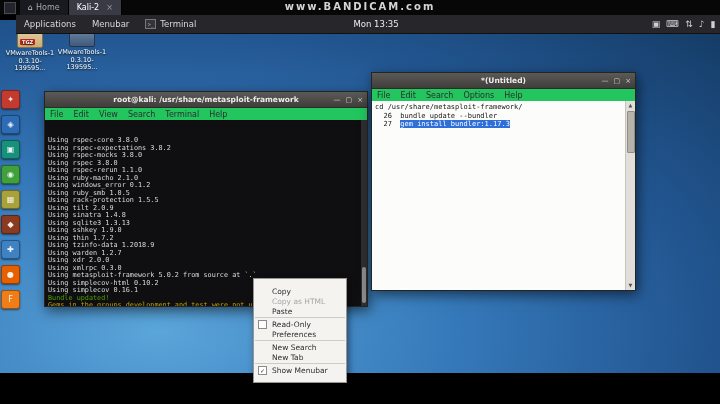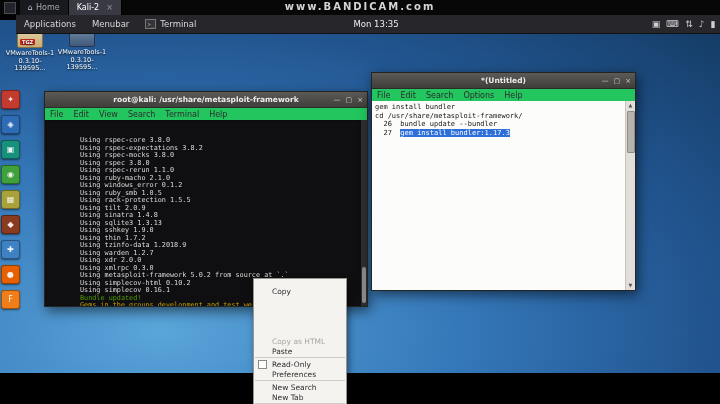--- a/index.html
+++ b/index.html
@@ -60,31 +60,31 @@
            color:#cfcfcf;font-size:7px;z-index:2;}
   .menubar{height:13px;background:#22c55e;border-bottom:1px solid #c6c3bd;display:flex;
            align-items:center;font-size:8px;color:#2e2e2e;}
   .menubar span{padding:0 5px;}
 
   
   #termwin{left:44px;top:71px;width:322px;height:214px;z-index:10;}
   #termbody{position:absolute;left:0;top:28px;right:6px;bottom:0;background:rgba(8,8,10,.97);
             font-family:"DejaVu Sans Mono",monospace;font-size:6.8px;line-height:7.5px;
             color:#dcdcdc;padding:2px 0 0 3px;overflow:hidden;white-space:pre;}
-  .tline{white-space:pre;margin-left:32px;}
+  .tline{white-space:pre;}
   .tline.green{color:#4e9a06;}
   .tline.yellow{color:#c4a000;}
   #termscroll{position:absolute;right:0;top:28px;width:6px;bottom:0;background:#2e2e30;}
   #termthumb{position:absolute;right:1px;bottom:3px;width:4px;height:36px;background:#8a8a8a;border-radius:2px;}
 
   
   #ctxmenu{position:absolute;left:253px;top:258px;width:92px;background:#f5f3f0;border:1px solid #97958f;
            box-shadow:2px 3px 7px rgba(0,0,0,.45);font-size:7.5px;color:#2d2d2d;padding:7px 0;z-index:99;}
   .ci{height:10px;display:flex;align-items:center;padding:0 6px 0 18px;position:relative;white-space:nowrap;}
-  .ci.disabled{color:#a9a7a2;margin-top:40px;}
+  .ci.disabled{color:#a9a7a2;}
   .chk{position:absolute;left:4px;top:1px;width:7px;height:7px;border:1px solid #8b8b8b;background:#fff;
        font-size:6px;line-height:7px;text-align:center;color:#333;}
   .csep{height:1px;background:#cfccc6;margin:1px 1px;}
 
   
   #edwin{left:371px;top:52px;width:263px;height:217px;z-index:10;}
   #edbody{position:absolute;left:0;top:28px;right:9px;bottom:0;background:#fcfcfb;
           font-family:"DejaVu Sans Mono",monospace;font-size:7px;line-height:8.5px;color:#141414;
           padding:2px 0 0 3px;overflow:hidden;}
   .el{white-space:pre;}
@@ -199,21 +199,20 @@
       </div>
       <div class="menubar">
         <span>File</span>
         <span>Edit</span>
         <span>Search</span>
         <span>Options</span>
         <span>Help</span>
       </div>
       <div id="edbody">
         <div id="edlines">
-            <div class="el"><span>gem install bundler</span></div>
             <div class="el"><span>cd /usr/share/metasploit-framework/</span></div>
             <div class="el"><span>  26  </span><span>bundle update --bundler</span></div>
             <div class="el"><span>  27  </span><span class="hl">gem install bundler:1.17.3</span></div>
           </div>
       </div>
       <div id="edscroll">
         <div class="sarrow" style="top:0;">▲</div>
         <div id="edthumb"></div>
         <div class="sarrow" style="bottom:0;">▼</div>
       </div>

